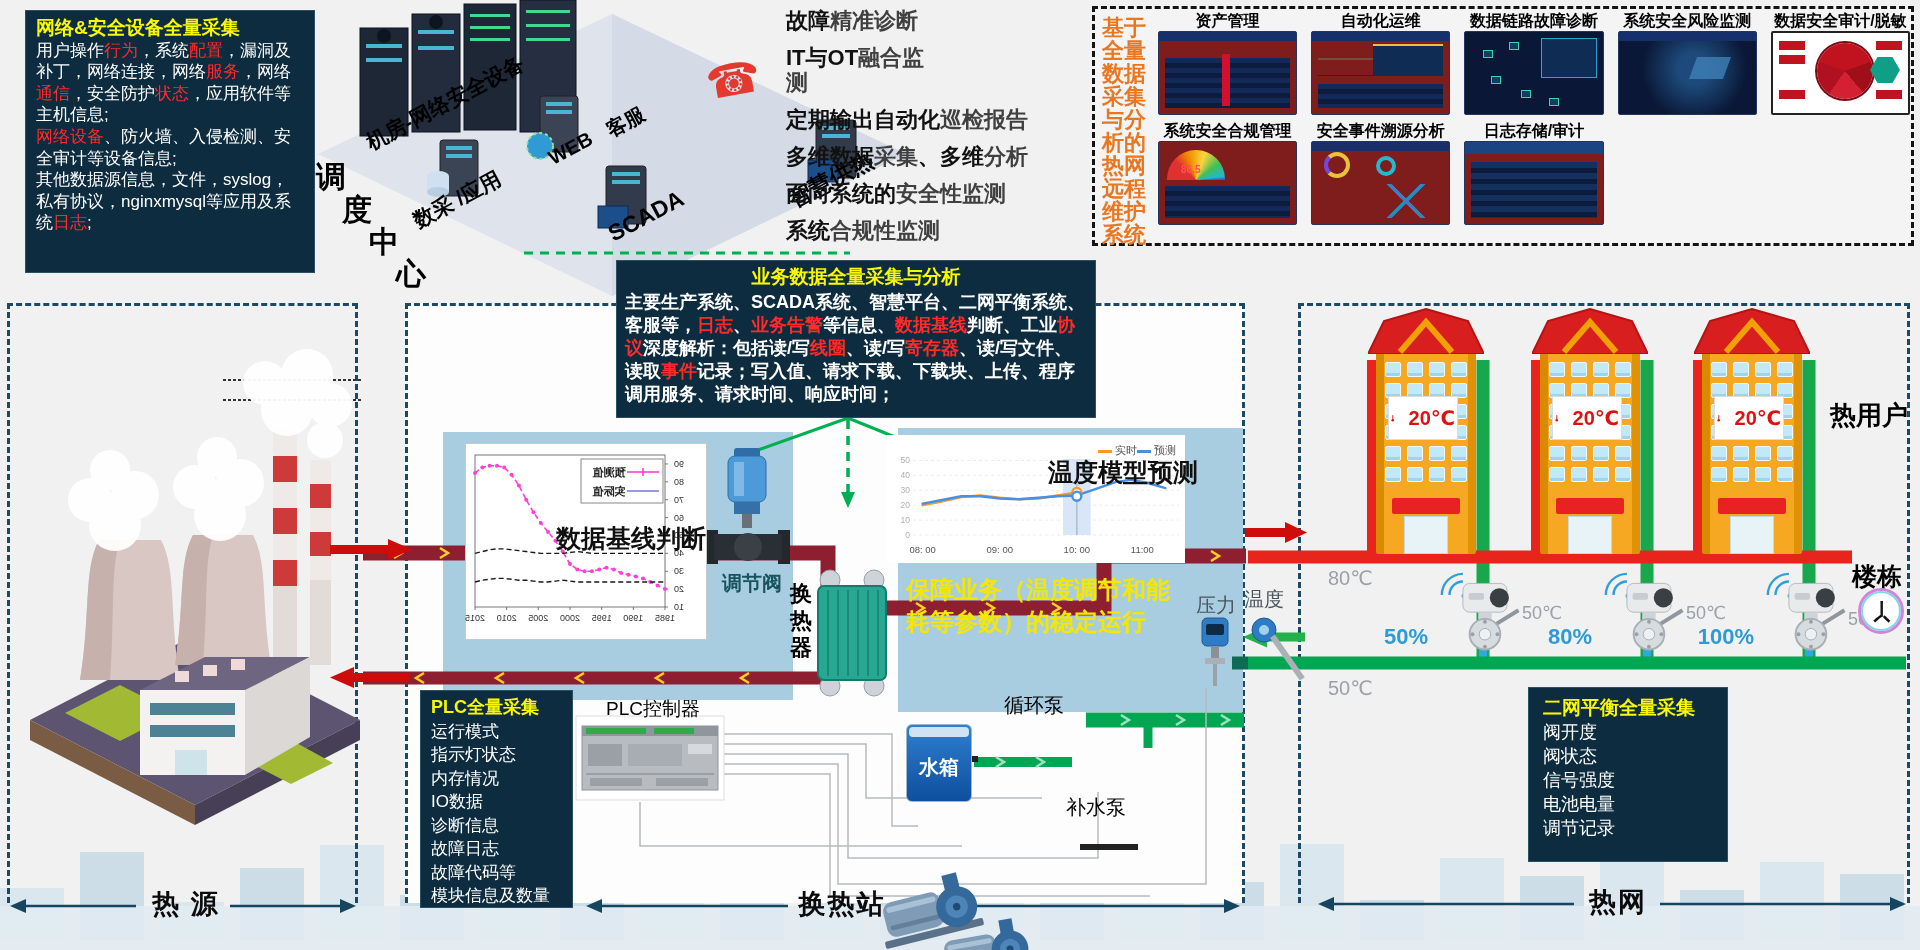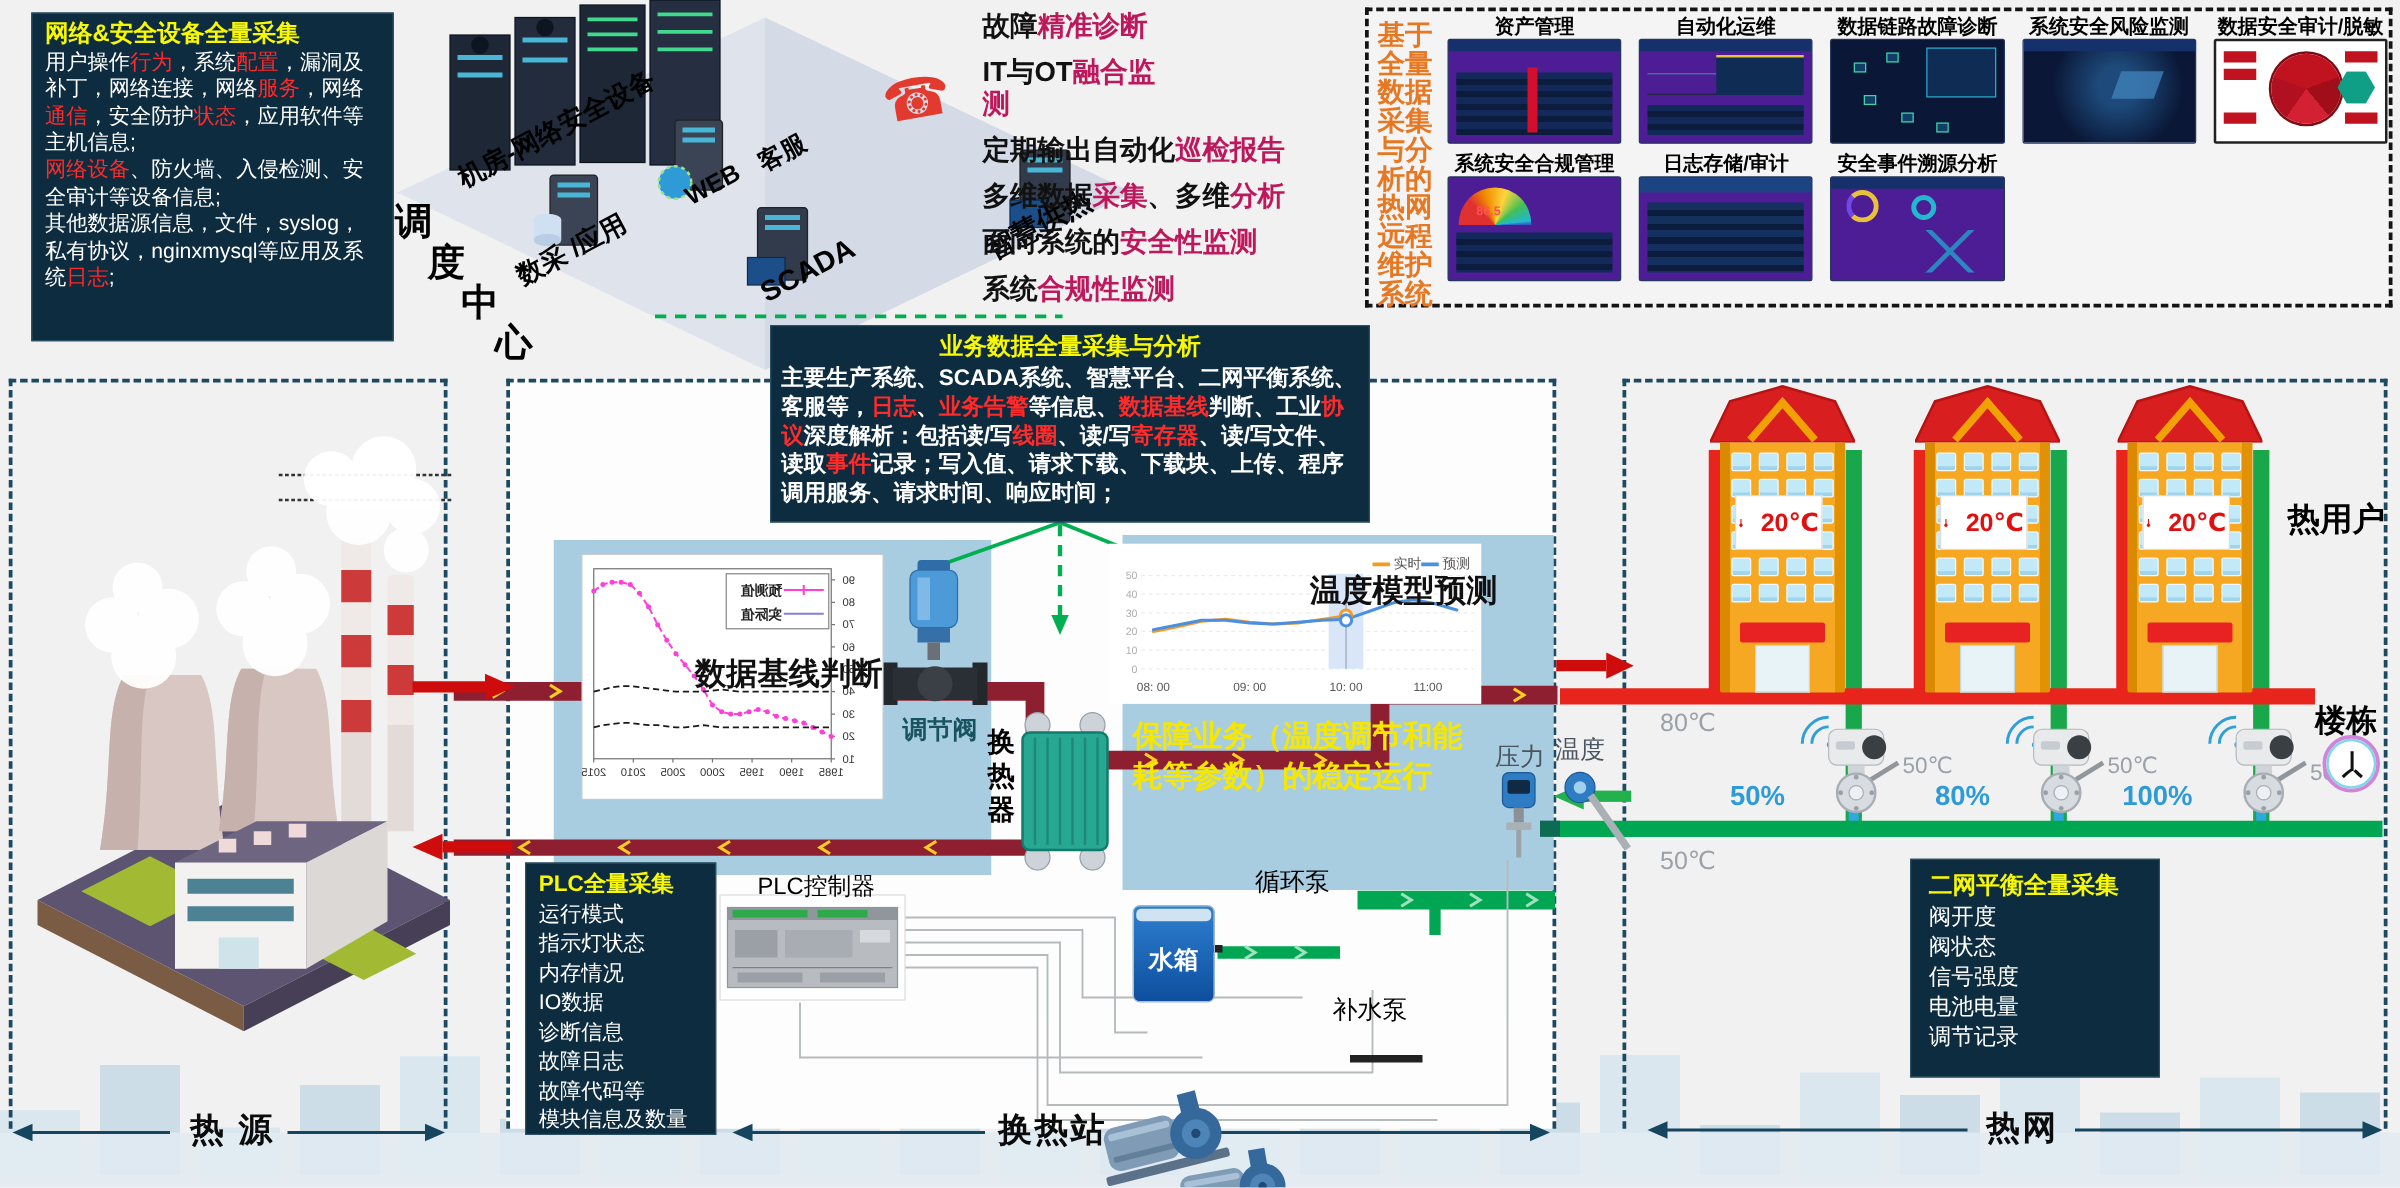--- a/index.html
+++ b/index.html
@@ -4,37 +4,37 @@
 <style>
 *{margin:0;padding:0;box-sizing:border-box}
 body{width:1920px;height:950px;position:relative;overflow:hidden;background:#f1f1f1;
      font-family:"Liberation Sans","DejaVu Sans",sans-serif;color:#111}
 .abs{position:absolute}
 svg{display:block}
 
 .darkbox{background:#0d2c3f;color:#fff;border:1px solid #2a5063}
 .box-title{color:#f8f800;font-weight:bold}
 .seg-red{color:#ff2a2a}
-.feature-list .seg-red{color:#be185d}
+.feature-list .seg-red{color:#404040}
 
 #netbox{left:25px;top:10px;width:290px;height:263px;padding:6px 10px;font-size:17px;line-height:21.6px}
 #netbox .box-title{font-size:19px;margin-bottom:2px}
 
 #dispatch-label span{position:absolute;font-size:30px;font-weight:bold;color:#000}
 .iso-label{position:absolute;font-weight:bold;color:#000;transform:rotate(-28deg);transform-origin:left center;white-space:nowrap}
 
 .feature-list{left:786px;top:8px;width:340px;font-size:22px;font-weight:bold;line-height:25px}
 .feature-list .fitem{margin-bottom:12px}
 .feature-list .narrow{width:150px}
 
 #remote-box{left:1092px;top:6px;width:822px;height:240px;border:3px dashed #141414;background:rgba(250,250,250,.35)}
 #remote-vertical{left:1102px;top:16px;width:54px;font-size:22px;line-height:23px;font-weight:bold;color:#e87722;text-align:left}
 #modules{left:1158px;top:11px;width:752px;display:grid;grid-template-columns:repeat(5,1fr);column-gap:14px;row-gap:6px}
 .mtitle{font-size:16px;font-weight:bold;text-align:center;color:#000;height:20px}
-.thumb{height:84px;background:#4c1d95;border-radius:2px;position:relative;overflow:hidden;border:1px solid #24365c}
+.thumb{height:84px;background:#7f1d1d;border-radius:2px;position:relative;overflow:hidden;border:1px solid #24365c}
 .thumb .hdr{position:absolute;left:0;top:0;right:0;height:9px;background:#16306b}
 .thumb .rows{position:absolute;left:6px;right:6px;top:26px;bottom:6px;
    background:repeating-linear-gradient(#12295a 0 5px,#0b1c3c 5px 10px)}
 .v1 .redbar{position:absolute;left:46%;top:22px;width:8px;bottom:8px;background:#d40f2e}
 .v2{background:#0a1736}
 .v2 .node{position:absolute;width:10px;height:8px;background:#123e66;border:1px solid #3fd2a6}
 .v2 .panel{position:absolute;right:6px;top:6px;width:56px;height:40px;background:#0f2c55;border:1px solid #2aa7c9}
 .v3 .spark{position:absolute;left:6px;top:14px;width:80px;height:30px;border-bottom:1px solid #224;
    background:linear-gradient(transparent 12px,rgba(80,220,160,.5) 13px,transparent 14px)}
 .v3 .panel2{position:absolute;right:6px;top:12px;width:70px;height:32px;background:#0f2c55;border-top:2px solid #e8c23a}
@@ -284,33 +284,33 @@
   </div>
   <div class="module">
     <div class="mtitle">系统安全合规管理</div>
     <div class="thumb v6">
       <div class="gauge"></div>
         <span class="gval">86.5</span>
       <div class="rows"></div>
     </div>
   </div>
   <div class="module">
-    <div class="mtitle">日志存储/审计</div>
-    <div class="thumb v8">
-        <div class="hdr"></div>
-        <div class="rows"></div>
-      </div>
-  </div>
-  <div class="module">
     <div class="mtitle">安全事件溯源分析</div>
     <div class="thumb v7">
         <div class="hdr"></div>
         <div class="ringA"></div>
         <div class="ringB"></div>
         <div class="net"></div>
+      </div>
+  </div>
+  <div class="module">
+    <div class="mtitle">日志存储/审计</div>
+    <div class="thumb v8">
+        <div class="hdr"></div>
+        <div class="rows"></div>
       </div>
   </div>
 </div>
 
 <svg class="abs" style="left:25px;top:335px" width="340" height="490" viewBox="0 0 340 490">
 
   <polygon points="170,300 335,385 170,470 5,385" fill="#5c5470"></polygon>
   <polygon points="5,385 170,470 170,490 5,405" fill="#7a5b43"></polygon>
   <polygon points="335,385 170,470 170,490 335,405" fill="#463f55"></polygon>
   <polygon points="40,378 95,350 150,378 95,406" fill="#a2ba33"></polygon>

